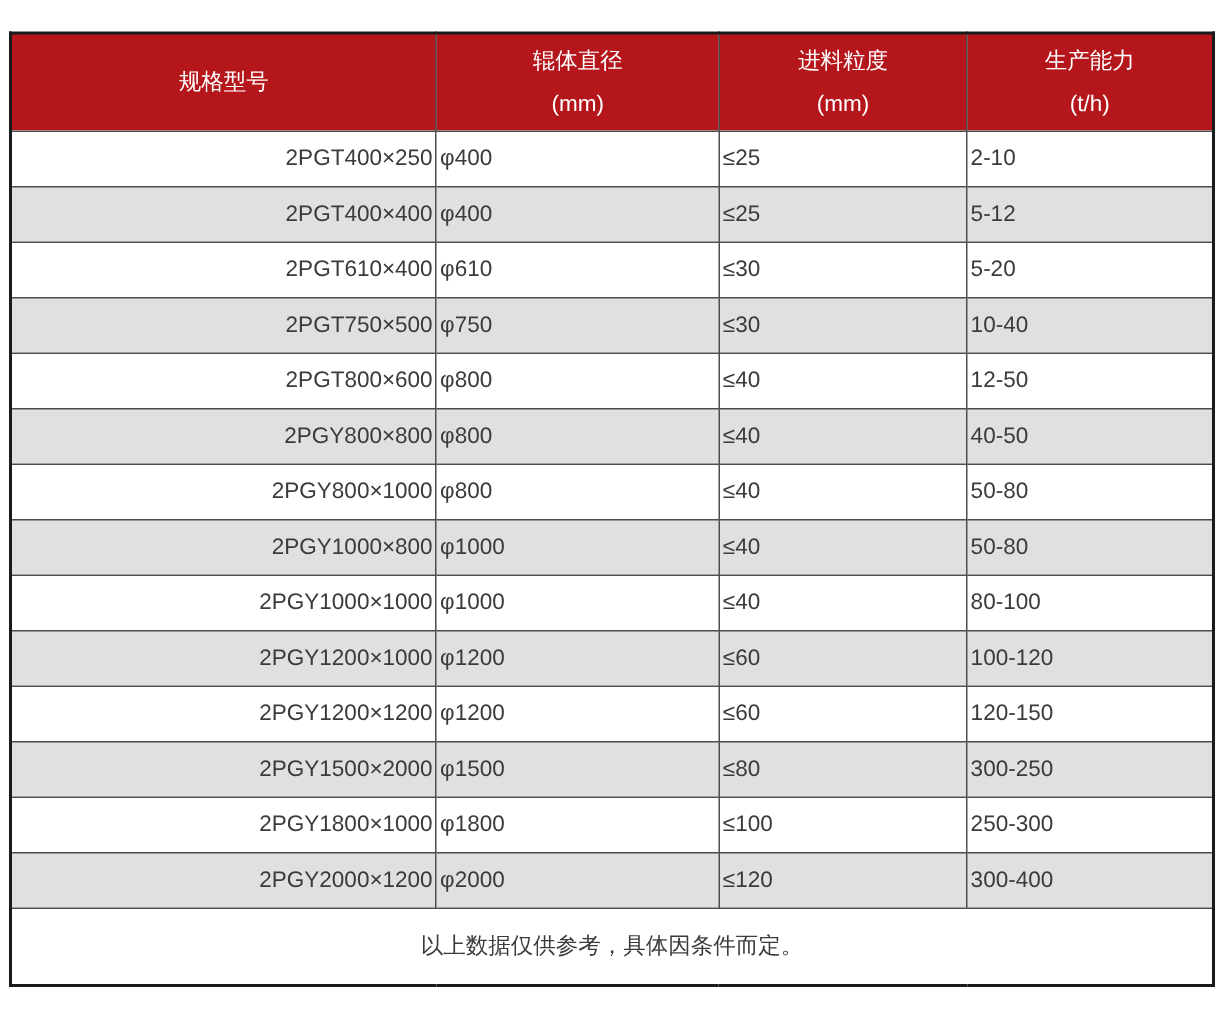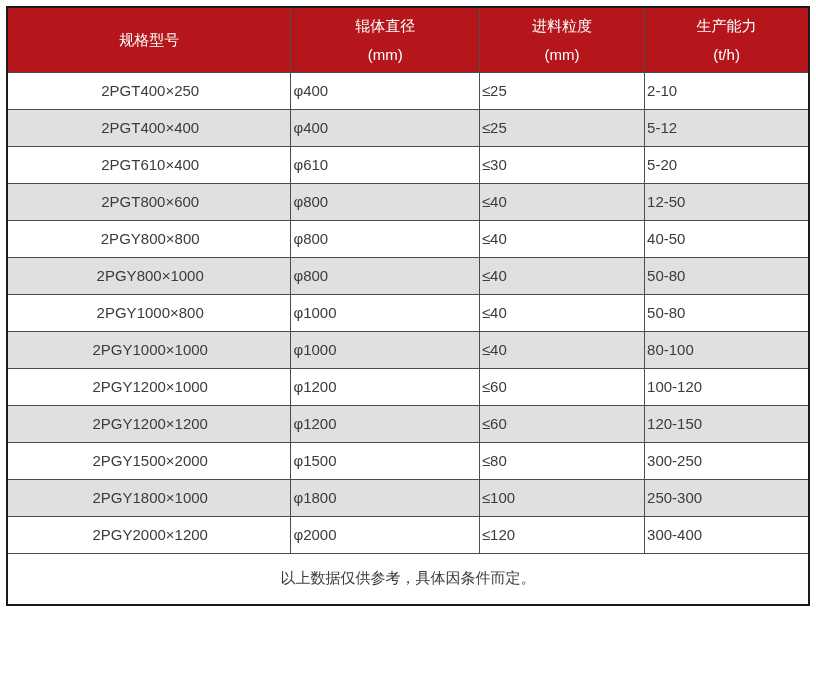--- a/index.html
+++ b/index.html
@@ -10,21 +10,21 @@
     --body-text:#3b3b3b;
     --border-inner:#4d4d4d;
     --border-outer:#1a1a1a;
   }
   *{box-sizing:border-box;}
   html,body{margin:0;padding:0;}
   body{
     width:816px;height:689px;background:#ffffff;
     font-family:"Liberation Sans","DejaVu Sans",sans-serif;
   }
-  .table-wrap{padding:6px 6px 6px 6px;}
+  .table-wrap{padding:21px 6px 6px 6px;}
   table{
     width:804px;
     border-collapse:collapse;
     table-layout:fixed;
     border:2px solid var(--border-outer);
   }
   col.c-model{width:35.4%;}
   col.c-diameter{width:23.5%;}
   col.c-feed{width:20.6%;}
   col.c-capacity{width:20.5%;}
@@ -42,21 +42,21 @@
   thead .h-label,thead .h-unit{line-height:29px;}
   tbody td{
     height:37px;
     font-size:15px;
     color:var(--body-text);
     vertical-align:middle;
     background:var(--row-bg);
     padding:0 2px;
   }
   tbody tr:nth-child(even) td{background:var(--row-alt-bg);}
-  tbody td.model{text-align:center;padding-left:4px;}
+  tbody td.model{text-align:right;padding-left:4px;}
   tfoot td{
     height:52px;
     font-size:15px;
     color:var(--body-text);
     text-align:center;
     vertical-align:middle;
     background:#ffffff;
   }
 </style>
 </head>
@@ -100,20 +100,26 @@
           <td class="model">2PGT400×400</td>
           <td>φ400</td>
           <td>≤25</td>
           <td>5-12</td>
         </tr>
         <tr>
           <td class="model">2PGT610×400</td>
           <td>φ610</td>
           <td>≤30</td>
           <td>5-20</td>
+        </tr>
+        <tr>
+          <td class="model">2PGT750×500</td>
+          <td>φ750</td>
+          <td>≤30</td>
+          <td>10-40</td>
         </tr>
         <tr>
           <td class="model">2PGT800×600</td>
           <td>φ800</td>
           <td>≤40</td>
           <td>12-50</td>
         </tr>
         <tr>
           <td class="model">2PGY800×800</td>
           <td>φ800</td>

